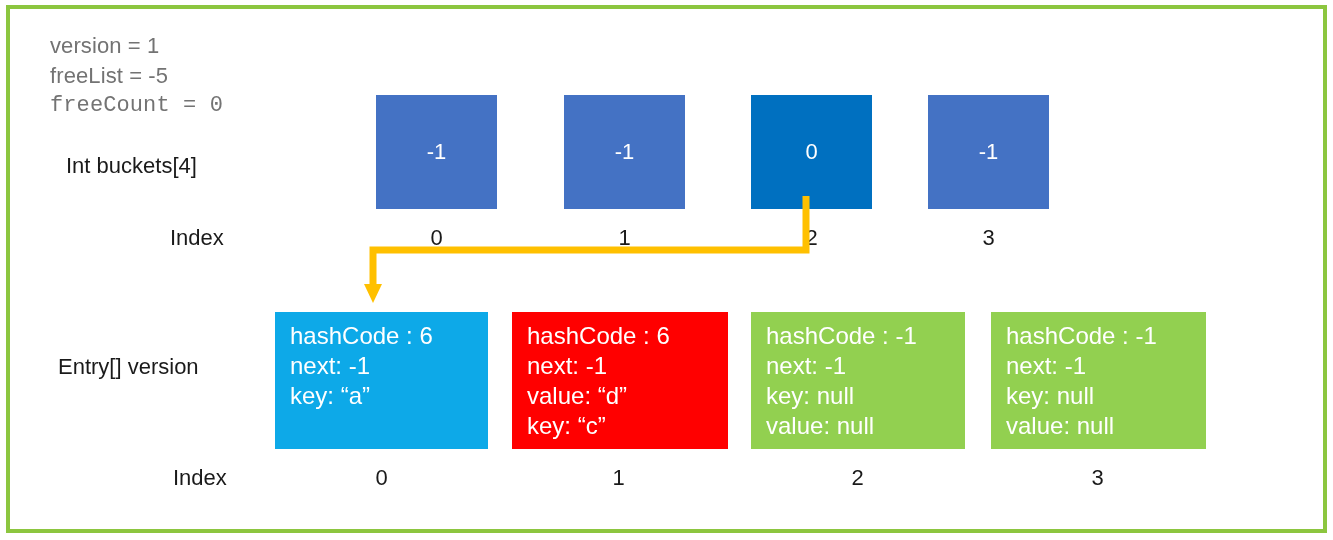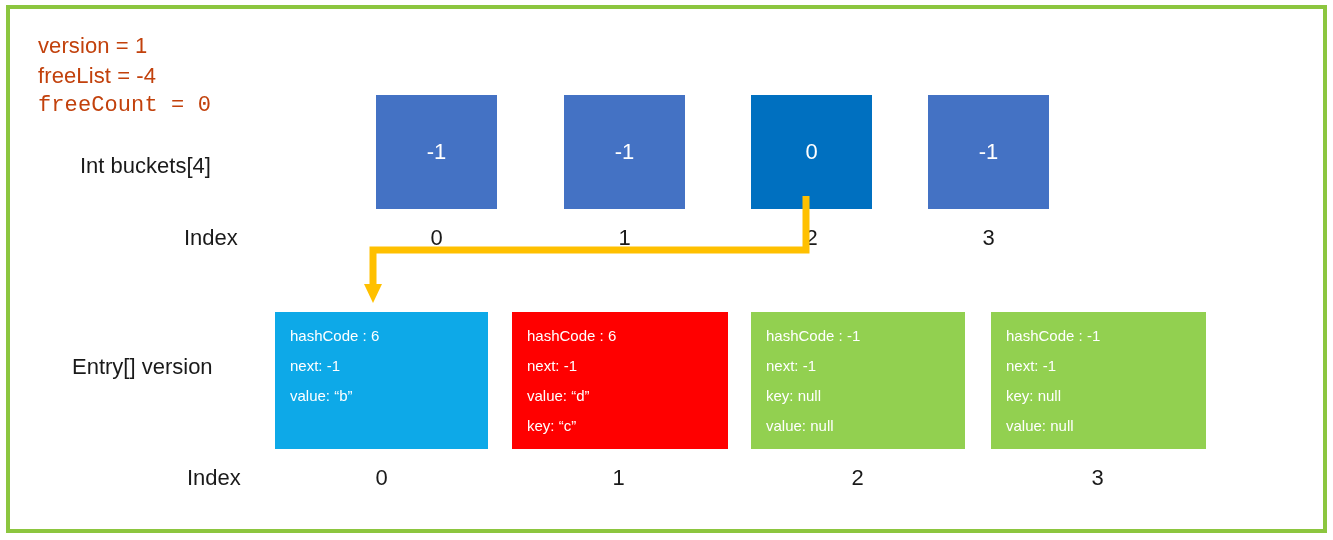--- a/index.html
+++ b/index.html
@@ -27,35 +27,35 @@
     width: 1321px;
     height: 528px;
     border: 4px solid #8CC63F;
     box-sizing: border-box;
     background: #ffffff;
   }
   
   .meta-line {
     position: absolute;
     font-size: 22px;
-    color: #c2410c;
+    color: #737373;
     white-space: nowrap;
     letter-spacing: 0.1px;
+    margin-left: 12px;
   }
   #meta-version  { left: 28px; top: 24px; }
   #meta-freelist { left: 28px; top: 54px; }
   #meta-freecount{ left: 28px; top: 84px; font-family: Liberation Mono, monospace; }
 
   
   .row-label {
     position: absolute;
     font-size: 22px;
     color: #1a1a1a;
     white-space: nowrap;
-    margin-left: 14px;
   }
   #label-buckets { left: 56px;  top: 144px; }
   #label-entries { left: 48px;  top: 345px; }
   #label-index-buckets { left: 160px; top: 216px; }
   #label-index-entries { left: 163px; top: 456px; }
 
   
   .bucket-box {
     position: absolute;
     top: 86px;
@@ -89,21 +89,21 @@
   #bucket-index-3 { left: 918px; }
 
   
   .entry-box {
     position: absolute;
     top: 303px;
     height: 137px;
     padding: 9px 0 0 15px;
     box-sizing: border-box;
     color: #ffffff;
-    font-size: 15px;
+    font-size: 24px;
     line-height: 30px;
   }
   .entry-box .field { white-space: nowrap; display: block; }
   #entry-0 { left: 265px; width: 213px; background: #0DA9E8; }
   #entry-1 { left: 502px; width: 216px; background: #FF0000; }
   #entry-2 { left: 741px; width: 214px; background: #92D050; }
   #entry-3 { left: 981px; width: 215px; background: #92D050; }
 
   
   .entry-index {
@@ -129,21 +129,21 @@
     pointer-events: none;
   }
 </style>
 </head>
 <body>
 
 <div id="canvas">
   <div id="frame">
 
     <div class="meta-line" id="meta-version">version = 1</div>
-    <div class="meta-line" id="meta-freelist">freeList = -4</div>
+    <div class="meta-line" id="meta-freelist">freeList = -5</div>
     <div class="meta-line" id="meta-freecount">freeCount = 0</div>
 
     <div class="row-label" id="label-buckets">Int buckets[4]</div>
     <div class="row-label" id="label-index-buckets">Index</div>
     <div class="row-label" id="label-entries">Entry[] version</div>
     <div class="row-label" id="label-index-entries">Index</div>
 
     <div class="bucket-box" id="bucket-0">
       <span>-1</span>
     </div>
@@ -158,21 +158,21 @@
     </div>
 
     <div class="bucket-index" id="bucket-index-0">0</div>
     <div class="bucket-index" id="bucket-index-1">1</div>
     <div class="bucket-index" id="bucket-index-2">2</div>
     <div class="bucket-index" id="bucket-index-3">3</div>
 
     <div class="entry-box" id="entry-0">
       <span class="field">hashCode : 6</span>
       <span class="field">next: -1</span>
-      <span class="field">value: “b”</span>
+      <span class="field">key: “a”</span>
     </div>
     <div class="entry-box" id="entry-1">
       <span class="field">hashCode : 6</span>
       <span class="field">next: -1</span>
       <span class="field">value: “d”</span>
       <span class="field">key: “c”</span>
     </div>
     <div class="entry-box" id="entry-2">
       <span class="field">hashCode : -1</span>
       <span class="field">next: -1</span>

